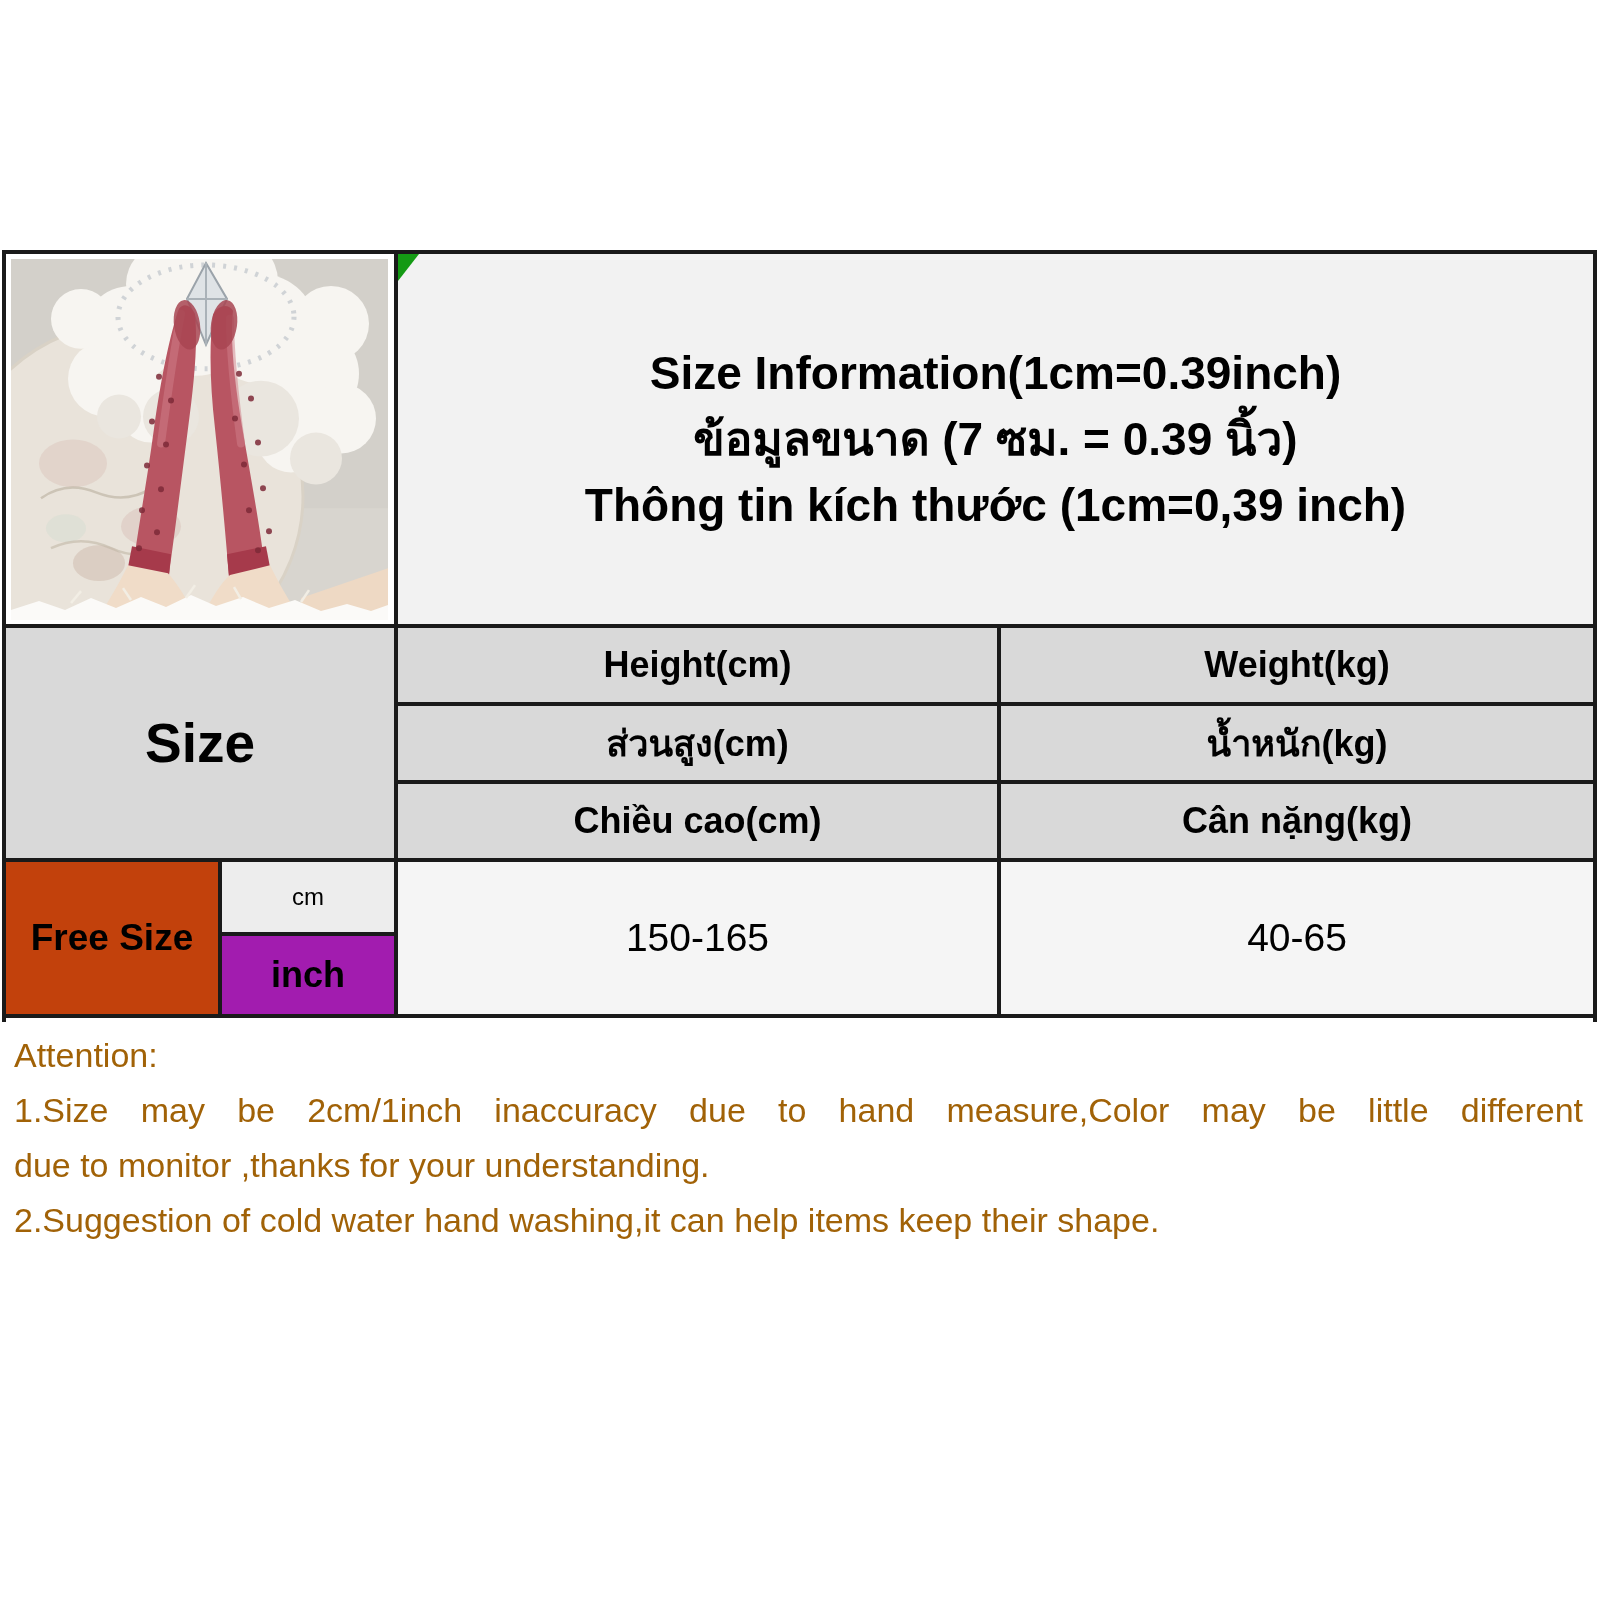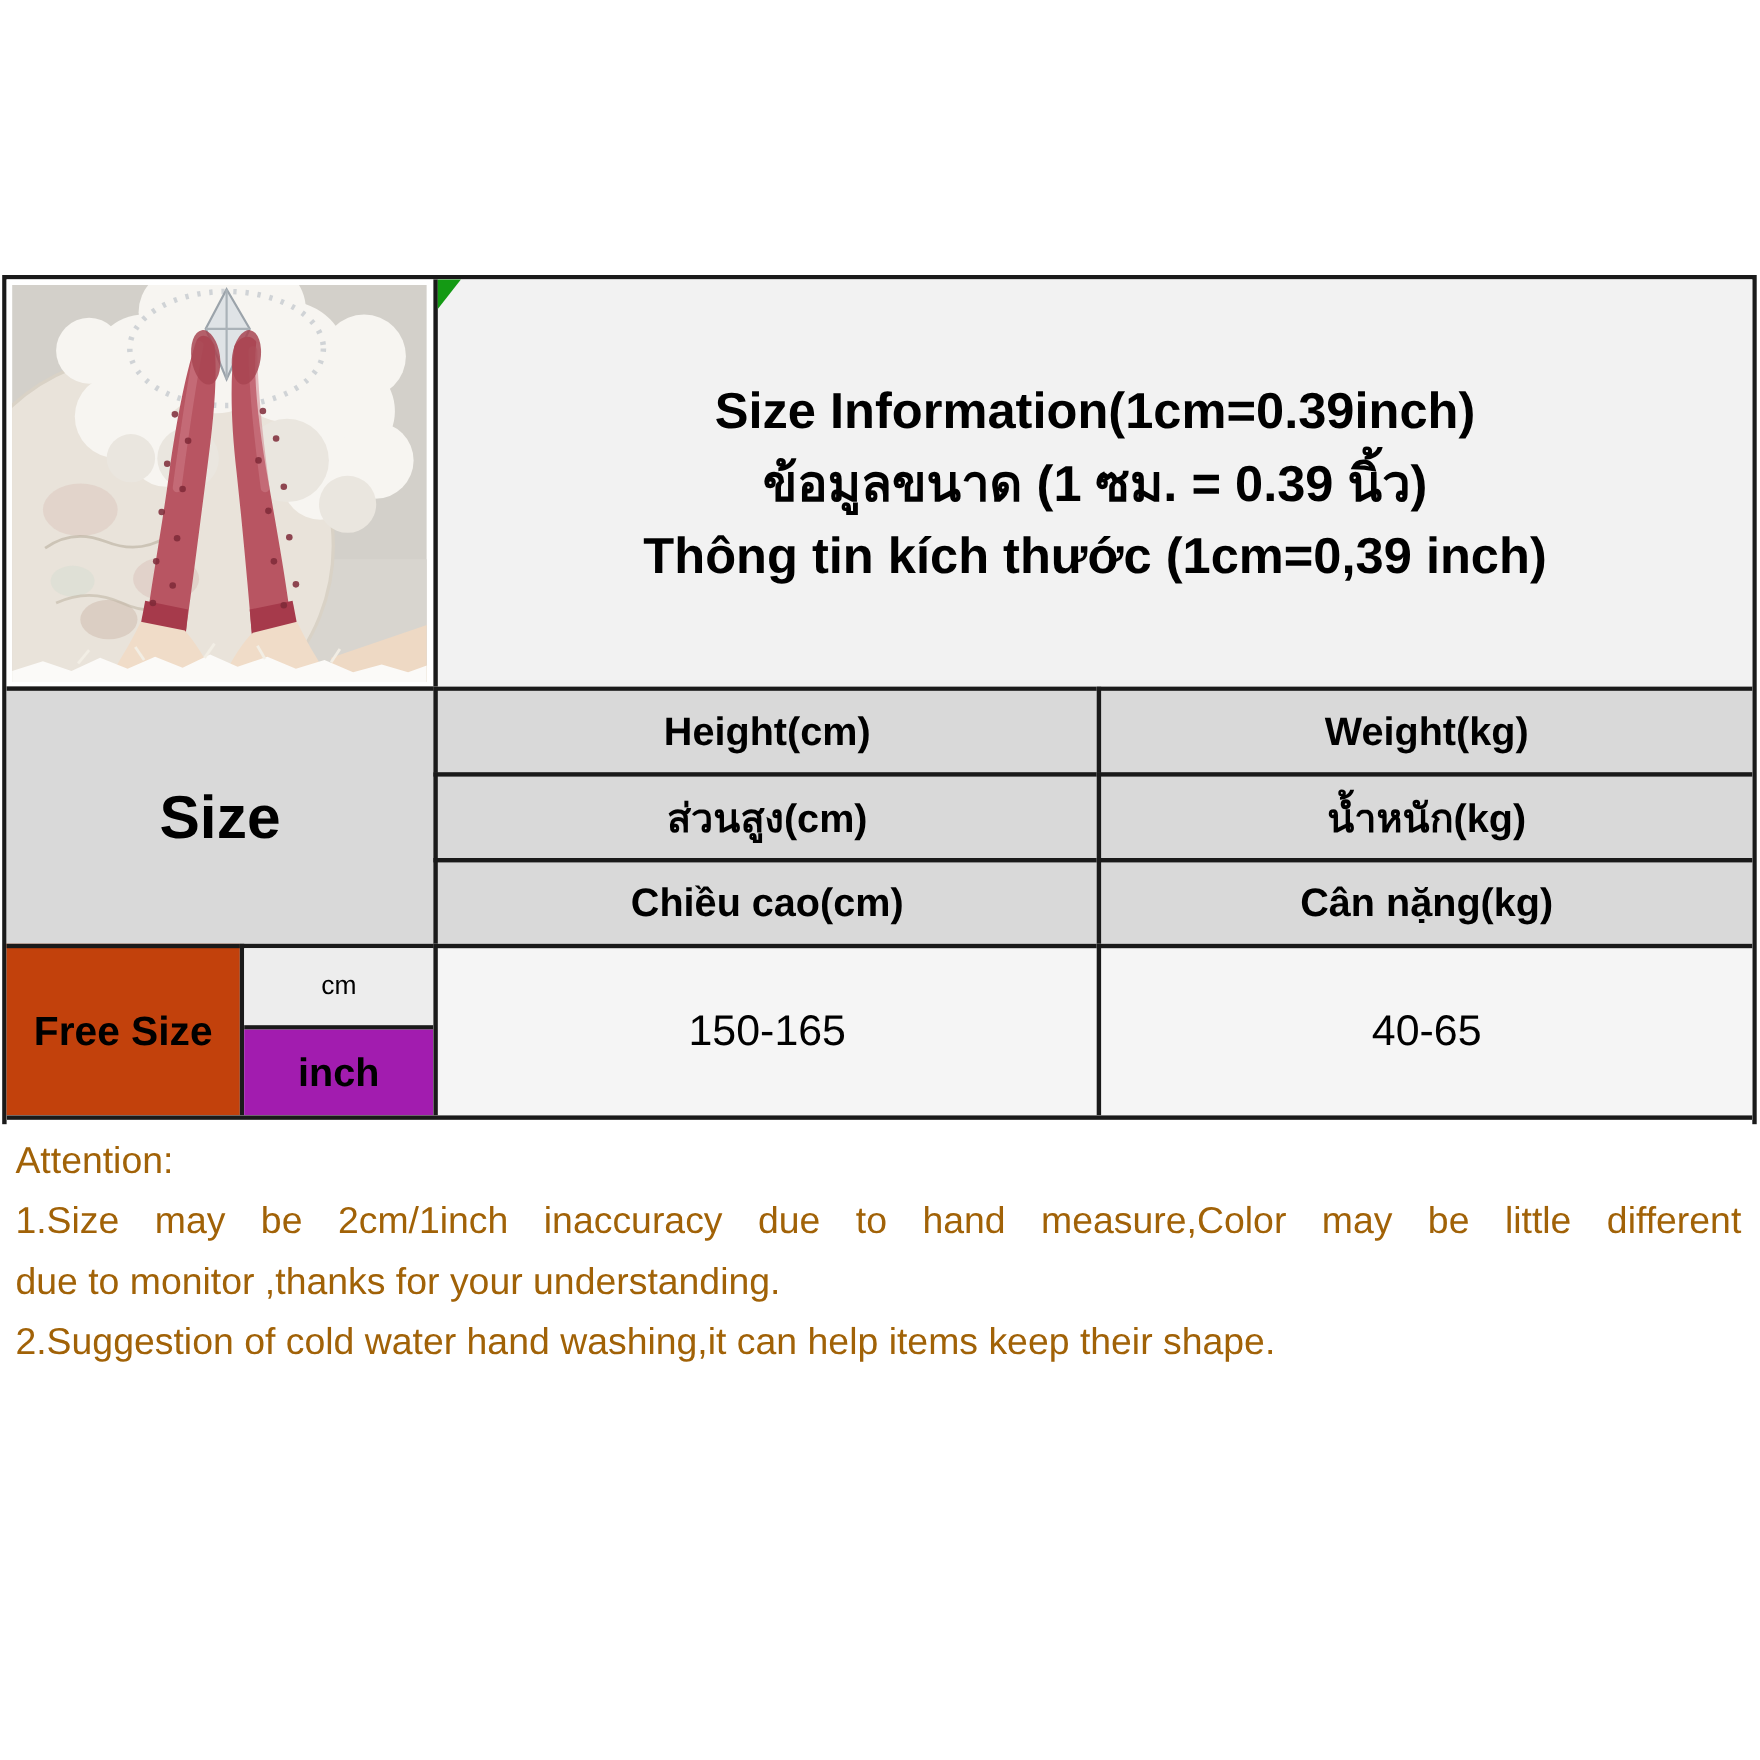--- a/index.html
+++ b/index.html
@@ -177,21 +177,21 @@
           <circle cx="238" cy="252" r="3"></circle>
             <circle cx="258" cy="273" r="3"></circle>
             <circle cx="247" cy="292" r="3"></circle>
         </g>
       </svg>
     </div>
 
     <div class="cell title-cell bl">
       <span class="corner-marker"></span>
       <div class="title-line">Size Information(1cm=0.39inch)</div>
-      <div class="title-line">ข้อมูลขนาด (1 ซม. = 0.39 นิ้ว)</div>
+      <div class="title-line">ข้อมูลขนาด (7 ซม. = 0.39 นิ้ว)</div>
       <div class="title-line">Thông tin kích thước (1cm=0,39 inch)</div>
     </div>
 
     <div class="cell size-cell bt">Size</div>
 
     <div class="cell hdr bt bl r2 c3">Height(cm)</div>
     <div class="cell hdr bt bl r3 c3">ส่วนสูง(cm)</div>
     <div class="cell hdr bt bl r4 c3">Chiều cao(cm)</div>
 
     <div class="cell hdr bt bl r2 c4">Weight(kg)</div>

